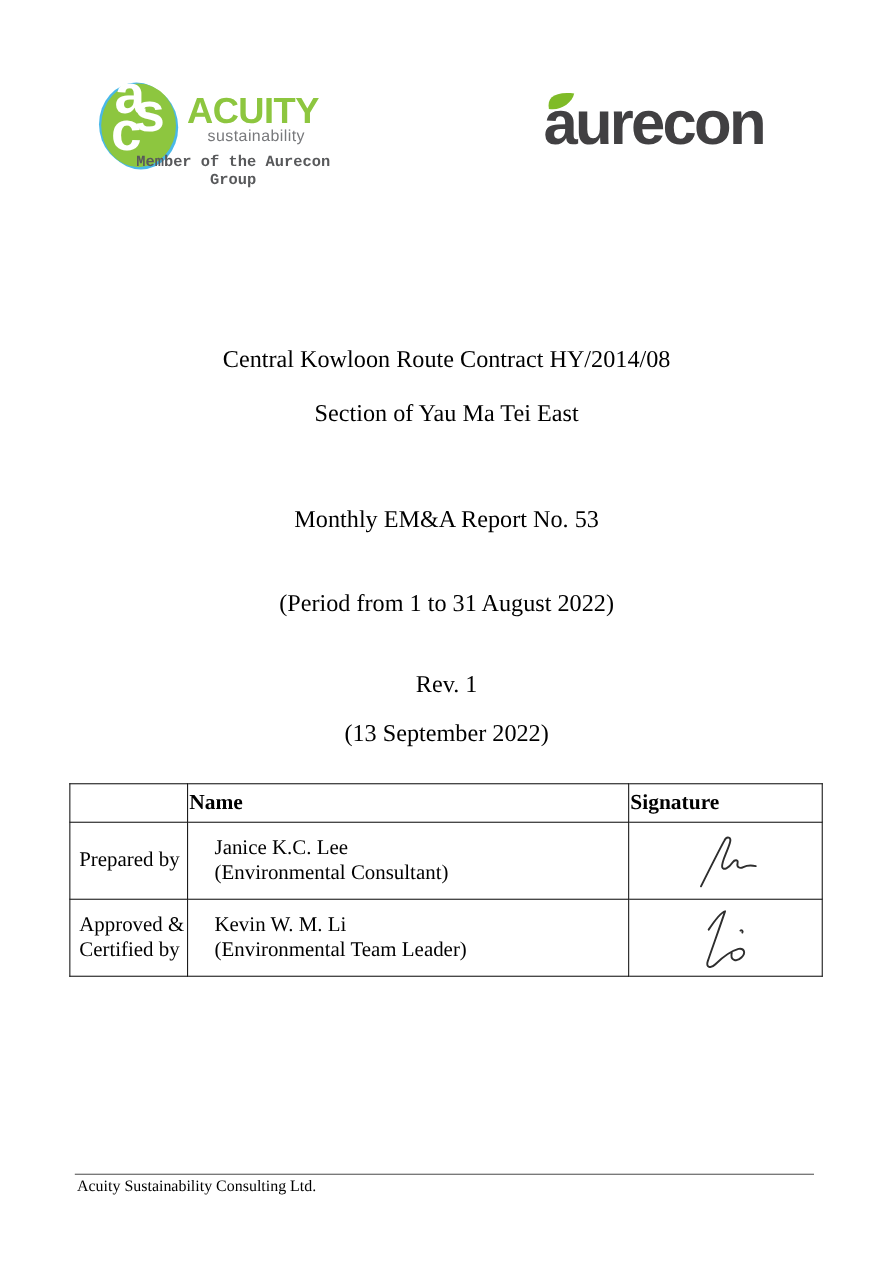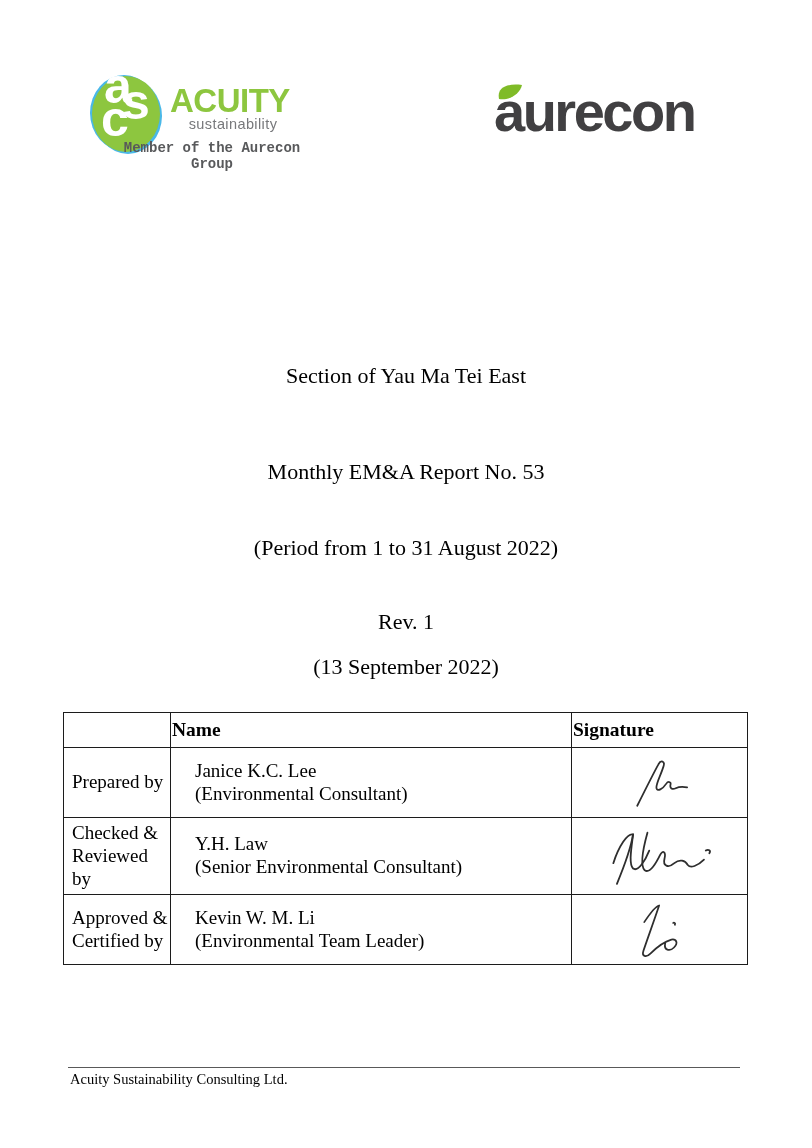--- a/index.html
+++ b/index.html
@@ -74,20 +74,21 @@
 
   <div class="aurecon">
     <span class="aurecon-leaf">
       <svg width="27" height="20" viewBox="0 0 27 20">
         <path d="M2,17 C0,7 7,1 25,3 C23,12 12,19 2,17 Z" fill="#7FBB27"></path>
       </svg>
     </span>
     <div class="aurecon-name">aurecon</div>
   </div>
 
+  <div class="cline t-contract">Central Kowloon Route Contract HY/2014/08</div>
   <div class="cline t-section">Section of Yau Ma Tei East</div>
   <div class="cline t-report">Monthly EM&amp;A Report No. 53</div>
   <div class="cline t-period">(Period from 1 to 31 August 2022)</div>
   <div class="cline t-rev">Rev. 1</div>
   <div class="cline t-revdate">(13 September 2022)</div>
 
   <table class="sig-table">
     <colgroup>
       <col class="col-role">
         <col class="col-name">
@@ -104,36 +105,20 @@
       <td class="name-cell">
         <div>Janice K.C. Lee</div>
         <div>(Environmental Consultant)</div>
       </td>
       <td class="sig-cell">
         <svg width="84" height="58" viewBox="0 0 96 64">
           <path class="sig-stroke" d="M22,58 C30,42 40,22 46,11 C49,5 54,7 52,13 C49,23 43,33 44,38 C45,42 51,39 55,33 C57,30 61,30 60,34 C59,38 62,40 66,38 C70,36 74,36 79,37"></path>
         </svg>
       </td>
     </tr>
-    <tr style="height:63px;">
-      <td class="role-cell">Checked &amp;
-Reviewed by</td>
-      <td class="name-cell">
-        <div>Y.H. Law</div>
-        <div>(Senior Environmental Consultant)</div>
-      </td>
-      <td class="sig-cell">
-        <svg width="128" height="70" viewBox="0 0 140 78">
-          <path class="sig-stroke" d="M18,47 C24,28 34,13 40,15 C37,33 27,58 22,70"></path>
-          <path class="sig-stroke" d="M40,15 C38,31 35,48 40,53 C46,57 54,43 58,33"></path>
-          <path class="sig-stroke" d="M56,13 C51,31 48,50 53,55 C59,59 66,46 70,38 C73,32 77,34 75,42 C73,50 79,53 86,47 C92,42 98,44 101,49 C104,53 112,50 119,43"></path>
-          <path class="sig-stroke" d="M121,33 C124,31 127,33 125,36"></path>
-        </svg>
-      </td>
-    </tr>
     <tr style="height:70px;">
       <td class="role-cell">Approved &amp;
 Certified by</td>
       <td class="name-cell">
         <div>Kevin W. M. Li</div>
         <div>(Environmental Team Leader)</div>
       </td>
       <td class="sig-cell">
         <svg width="84" height="64" viewBox="0 0 96 72">
           <path class="sig-stroke" d="M30,27 C36,18 43,9 47,8 C41,26 33,48 29,60 C27,66 32,68 37,63 C45,55 54,49 61,47 C67,46 69,51 64,56 C59,61 52,59 54,51"></path>

